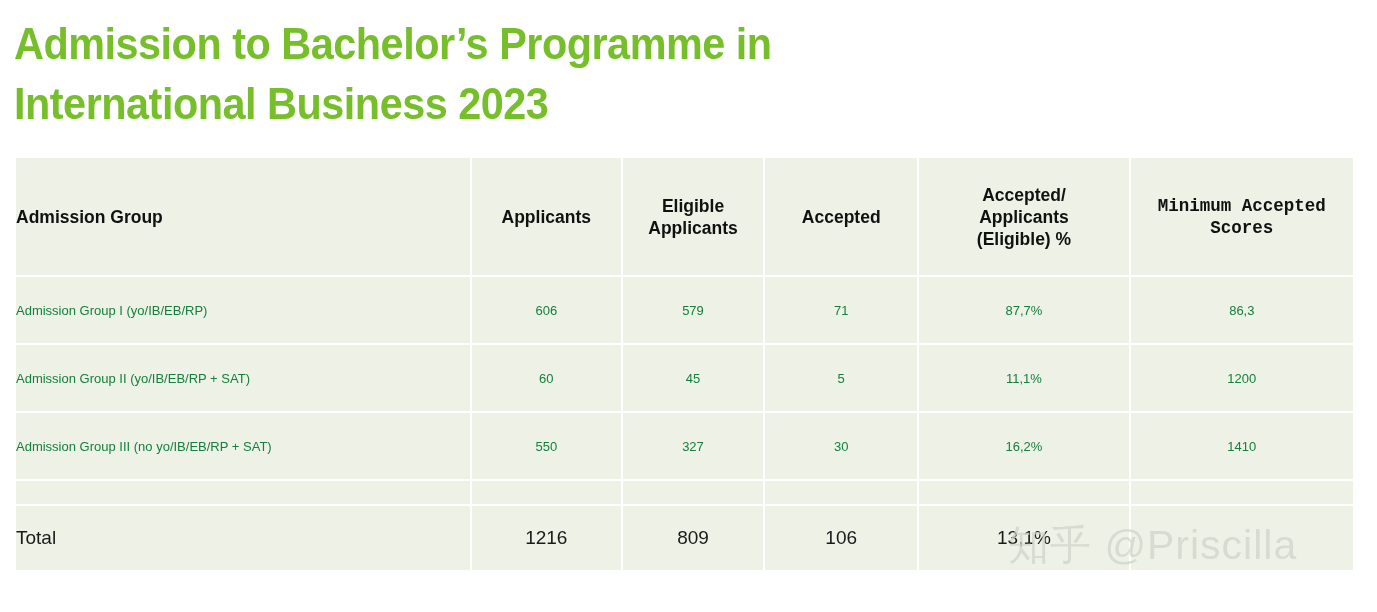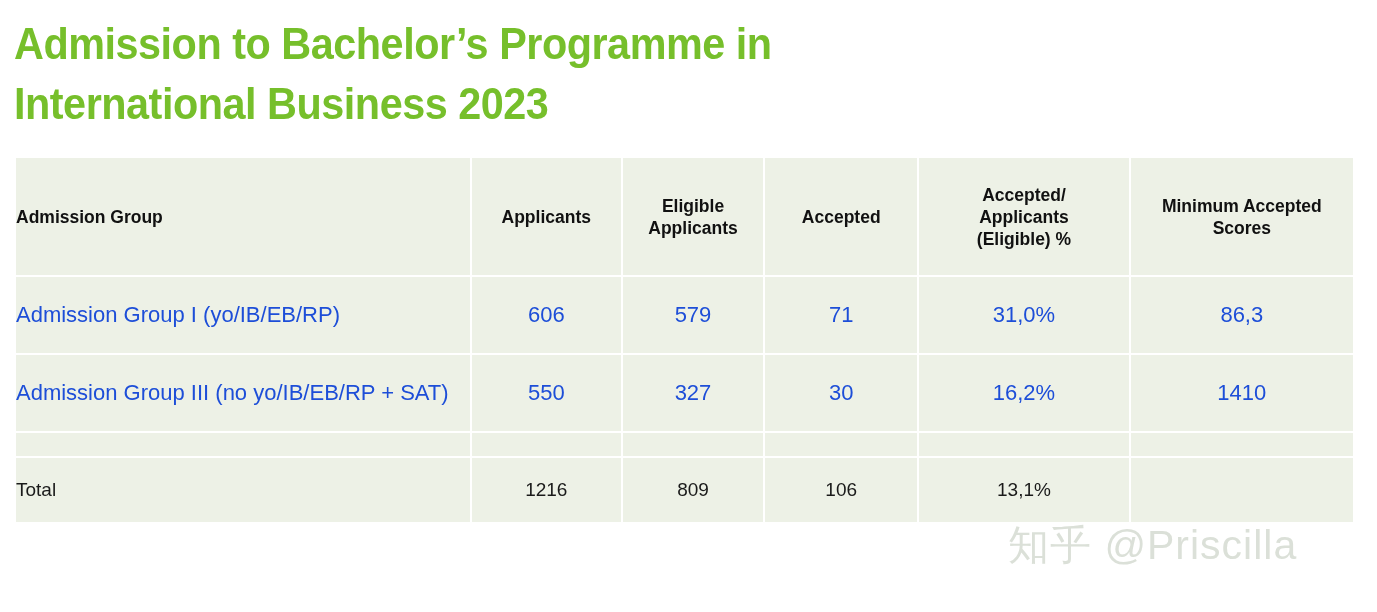--- a/index.html
+++ b/index.html
@@ -64,23 +64,23 @@
     line-height: 22px;
     text-align: center;
     white-space: pre-line;
   }
   thead th.col-group {
     text-align: left;
     padding-left: 18px;
   }
 
   tbody tr.data-row td {
-    height: 78px;
-    font-size: 22px;
-    color: #1d4ed8;
+    height: 68px;
+    font-size: 13px;
+    color: #15803d;
     text-align: center;
     font-weight: normal;
   }
   tbody tr.data-row td.col-group {
     text-align: left;
     padding-left: 18px;
   }
 
   
   tr.green-strip td {
@@ -102,21 +102,21 @@
     text-align: left;
     padding-left: 18px;
   }
 
   
   .w-group  { width: 454px; }
   .w-appl   { width: 151px; }
   .w-elig   { width: 142px; }
   .w-acc    { width: 154px; }
   .w-pct    { width: 211px; }
-  .w-score  { width: 223px; }
+  .w-score  { width: 223px; font-family: Liberation Mono, monospace; }
 
   
   #watermark {
     position: absolute;
     left: 1008px;
     top: 521px;
     font-size: 41px;
     line-height: 48px;
     color: #cfd6cb;
     opacity: 0.75;
@@ -147,24 +147,32 @@
 Scores</th>
     </tr>
   </thead>
   <tbody>
 
     <tr class="data-row">
       <td class="col-group">Admission Group I (yo/IB/EB/RP)</td>
       <td>606</td>
       <td>579</td>
       <td>71</td>
-      <td>31,0%</td>
+      <td>87,7%</td>
       <td>86,3</td>
     </tr>
 
+    <tr class="data-row">
+      <td class="col-group">Admission Group II (yo/IB/EB/RP + SAT)</td>
+      <td>60</td>
+      <td>45</td>
+      <td>5</td>
+      <td>11,1%</td>
+      <td>1200</td>
+    </tr>
 
     <tr class="data-row">
       <td class="col-group">Admission Group III (no yo/IB/EB/RP + SAT)</td>
       <td>550</td>
       <td>327</td>
       <td>30</td>
       <td>16,2%</td>
       <td>1410</td>
     </tr>
 

